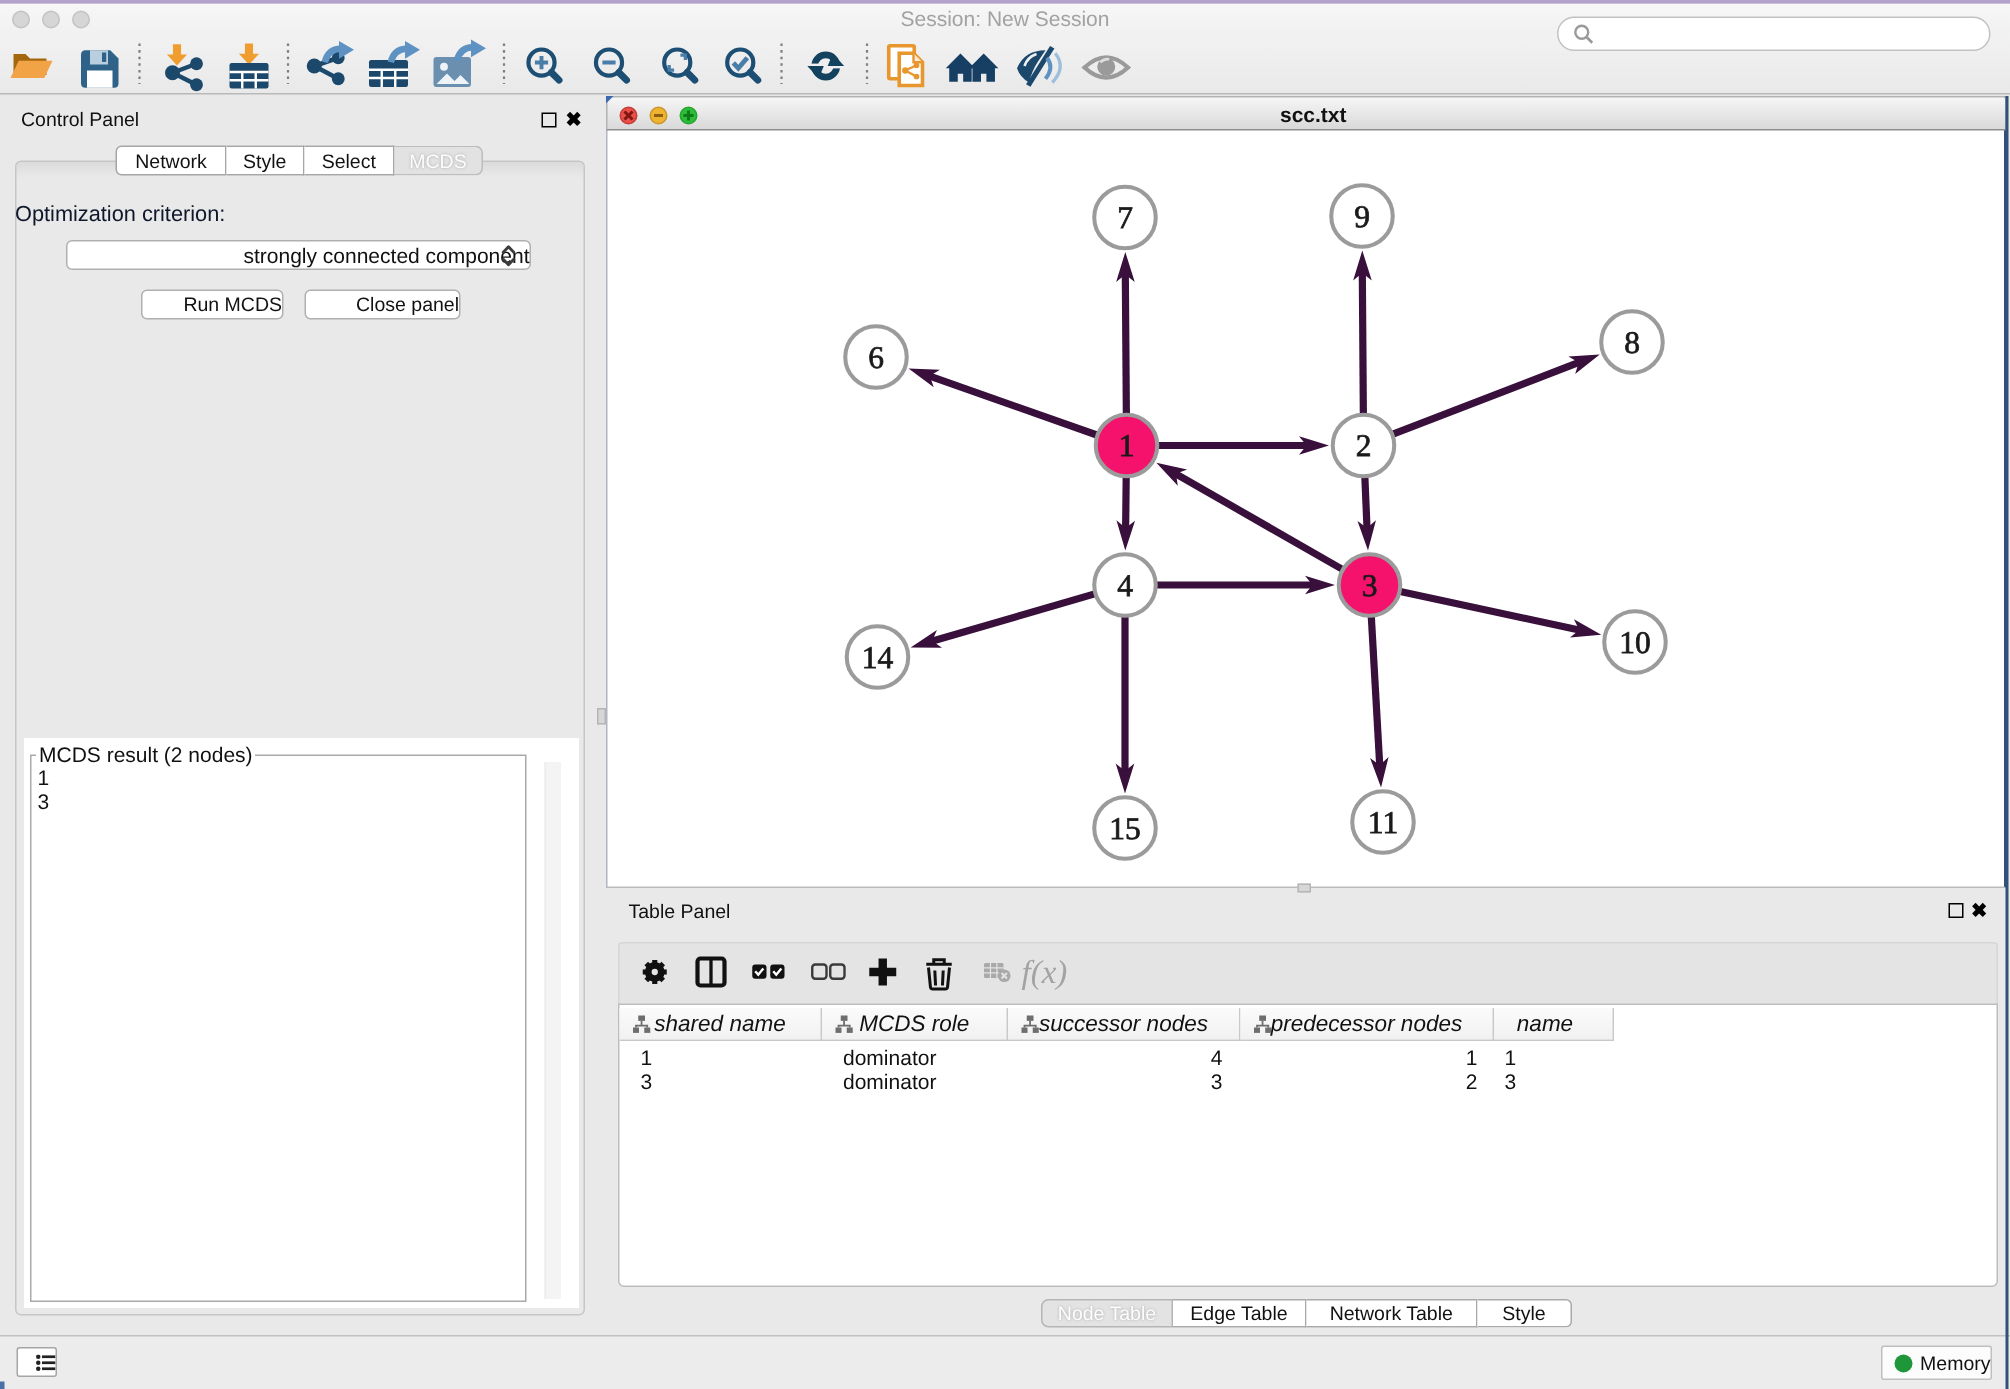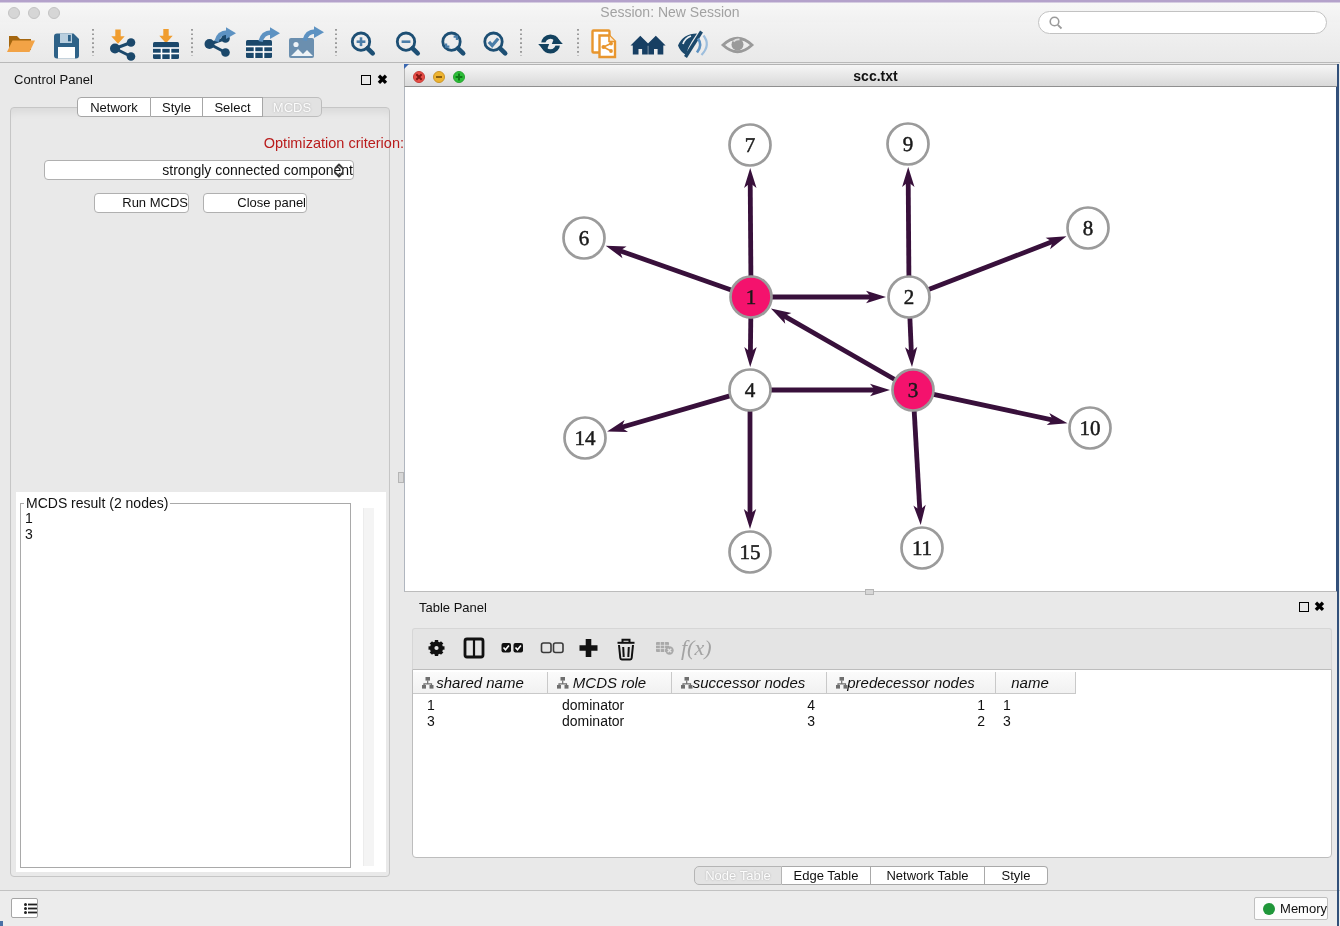--- a/index.html
+++ b/index.html
@@ -196,21 +196,21 @@
   </div>
 
 <div class="abs" id="cp-title">Control Panel</div>
 <div class="wbtn-sq" style="left:361px;top:75px;"></div>
 <div class="wbtn-x" style="left:377px;top:75px;">✖</div>
 <div class="abs" id="cp-body"></div>
 <div class="tab" style="left:77px;width:74px;border-radius:4px 0 0 4px;border-left:1px solid #a6a6a6;">Network</div>
 <div class="tab" style="left:151px;width:52px;">Style</div>
 <div class="tab" style="left:203px;width:60px;">Select</div>
 <div class="tab" style="left:263px;width:59px;border-radius:0 5px 5px 0;background:#e2e2e2;border-color:#bdbdbd;color:#fdfdfd;text-shadow:0 0 2px #a8a8a8;">MCDS</div>
-<div class="abs" style="left:10px;top:135px;width:380px;text-align:right;font-size:14.5px;color:#b91c1c;margin-left:14px;">Optimization criterion:</div>
+<div class="abs" style="left:10px;top:135px;width:380px;text-align:left;font-size:14.5px;color:#0f172a;">Optimization criterion:</div>
 <div class="btn" style="left:44px;top:160px;width:310px;height:20px;text-align:right;padding-left:13px;font-size:14px;">strongly connected component
   <svg style="position:absolute;right:9px;top:2px;" width="10" height="15" viewBox="0 0 10 15">
       <g fill="none" stroke="#3c3c3c" stroke-width="1.9" stroke-linecap="round" stroke-linejoin="round">
         <path d="M1.5,5.2 L5,1.5 L8.5,5.2"></path>
         <path d="M1.5,9.8 L5,13.5 L8.5,9.8"></path>
       </g>
     </svg>
 </div>
 <div class="btn" style="left:94px;top:193px;width:95px;height:20px;">Run MCDS</div>
 <div class="btn" style="left:203px;top:193px;width:104px;height:20px;">Close panel</div>

